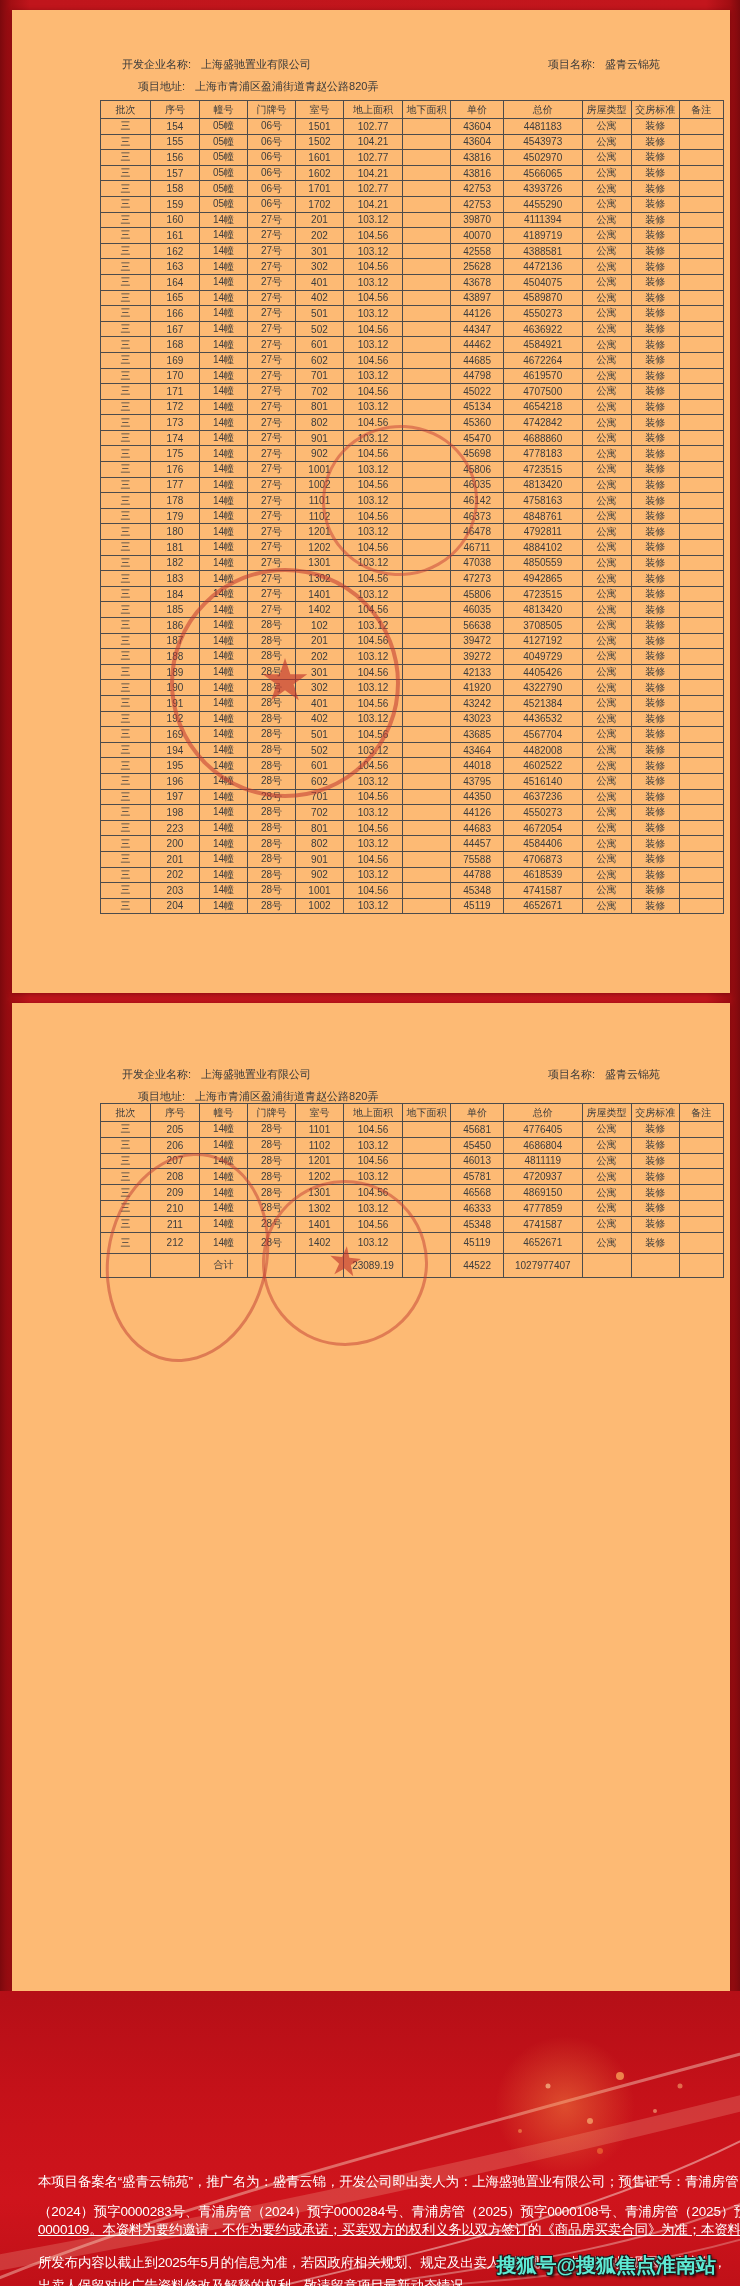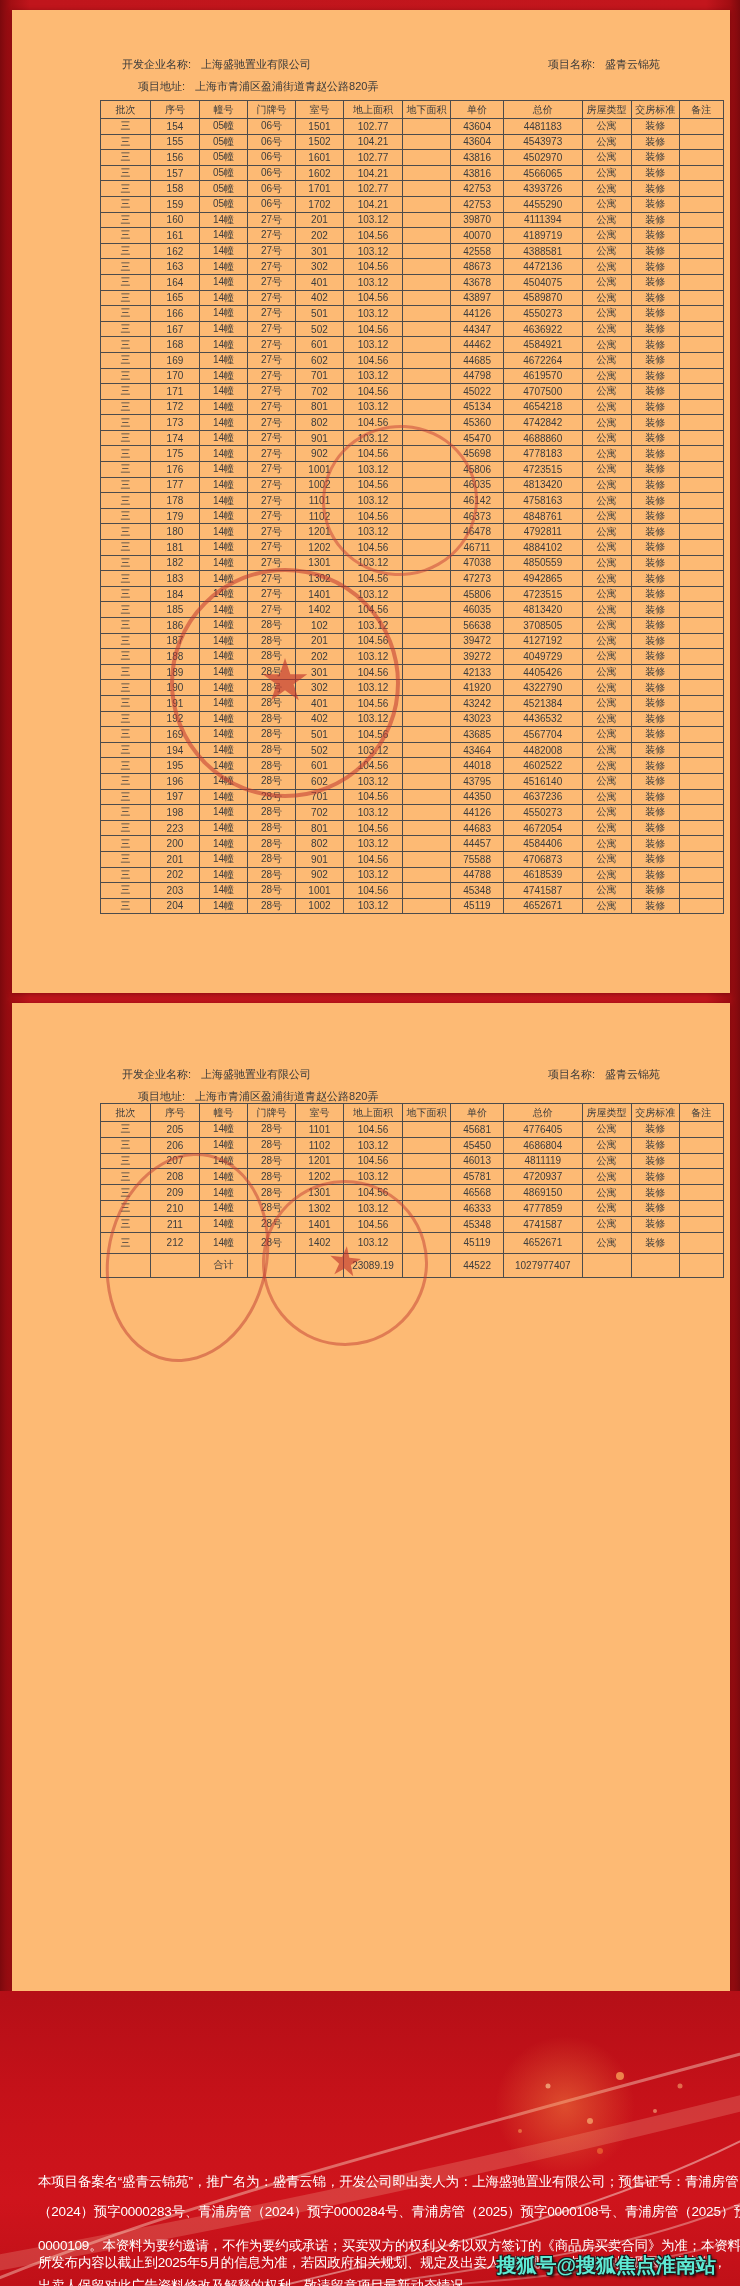--- a/index.html
+++ b/index.html
@@ -59,21 +59,21 @@
 
   
   .bottom-art{
     position:absolute;left:0;top:1991px;width:740px;height:295px;
     background:linear-gradient(180deg,#b50f17 0%,#c51119 35%,#cf141c 70%,#c01018 100%);
   }
   .bottom-art svg{position:absolute;left:0;top:0;}
 
   .footer{position:absolute;left:38px;top:2173px;width:680px;color:#ffffff;}
   .footer .fline{position:absolute;left:0;white-space:nowrap;font-size:13.5px;letter-spacing:-0.2px;}
-  .fl0{top:0px;text-align:right;}.fl1{top:30px;}.fl2{top:64px;}.fl3{top:81px;}.fl4{top:104px;}
+  .fl0{top:0px;text-align:right;}.fl1{top:30px;}.fl2{top:48px;text-decoration:underline;}.fl3{top:81px;}.fl4{top:104px;}
 
   .watermark{
     position:absolute;right:24px;top:2252px;
     font-size:20px;font-weight:bold;color:#5eead4;white-space:nowrap;
     text-shadow:1px 1px 0 #1c1c1c,-1px -1px 0 #1c1c1c,1px -1px 0 #1c1c1c,-1px 1px 0 #1c1c1c,2px 2px 3px #000;
   }
 </style>
 </head>
 <body>
 
@@ -248,21 +248,21 @@
           <td></td>
         </tr>
         <tr>
           <td>三</td>
           <td>163</td>
           <td>14幢</td>
           <td>27号</td>
           <td>302</td>
           <td>104.56</td>
           <td></td>
-          <td>48673</td>
+          <td>25628</td>
           <td>4472136</td>
           <td>公寓</td>
           <td>装修</td>
           <td></td>
         </tr>
         <tr>
           <td>三</td>
           <td>164</td>
           <td>14幢</td>
           <td>27号</td>

